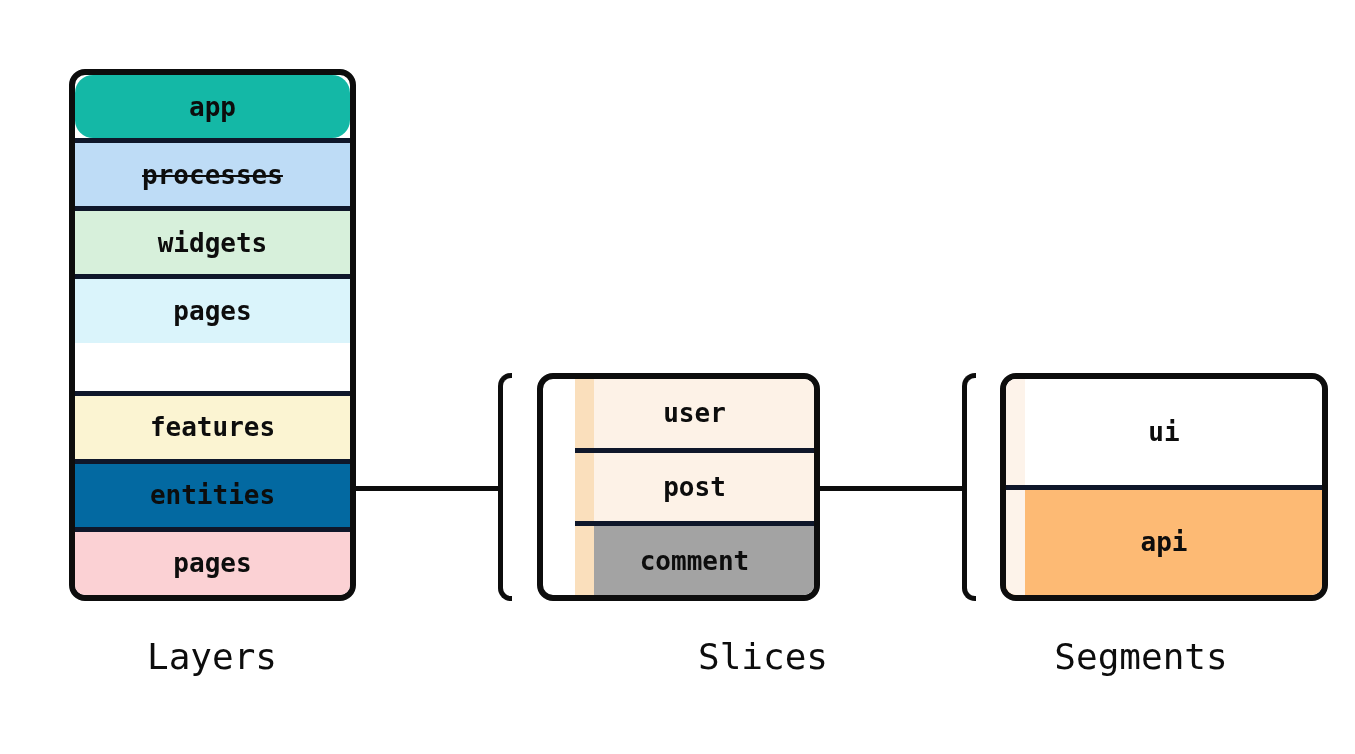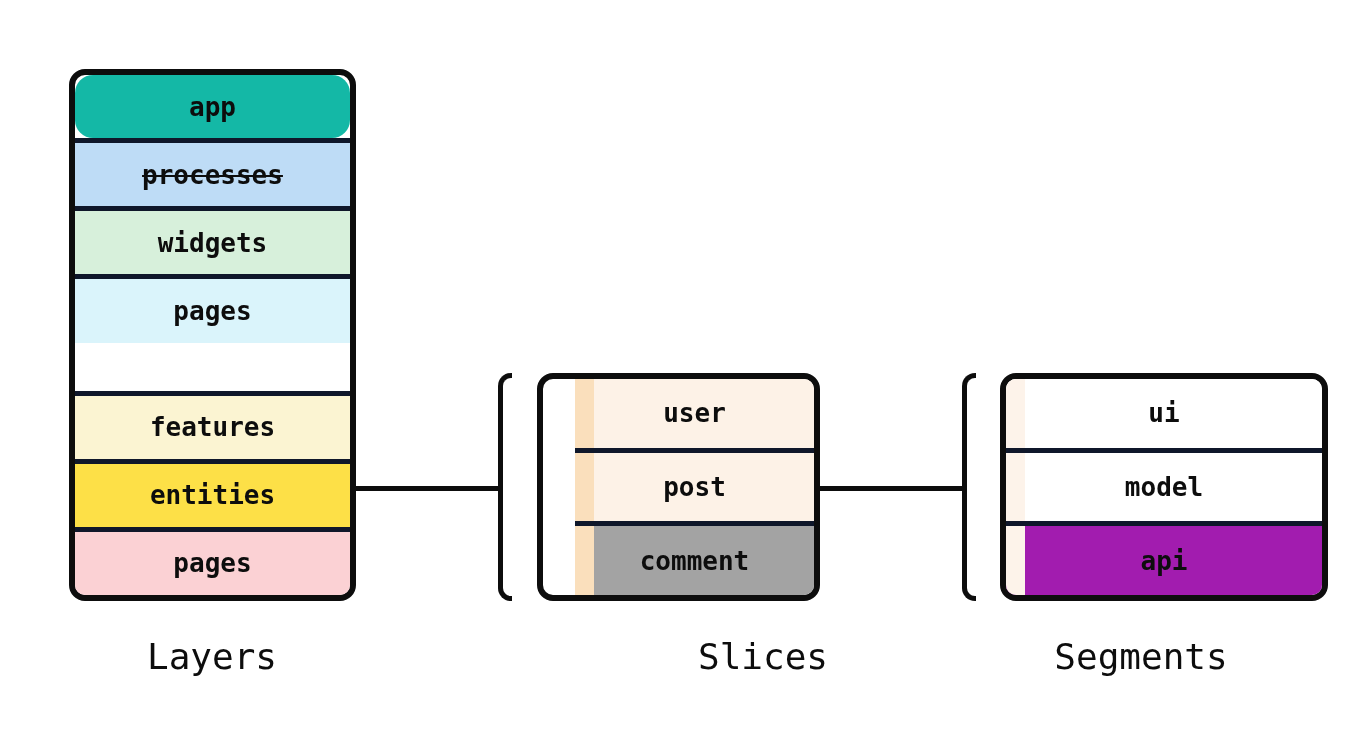--- a/index.html
+++ b/index.html
@@ -113,21 +113,21 @@
     </div>
     <div class="row" style="background-color: rgb(215, 240, 219);">
       <span class="row-label">widgets</span>
     </div>
     <div class="row" style="background-color: rgb(218, 244, 251);">
       <span class="row-label">pages</span>
     </div>
     <div class="row" style="background-color: rgb(251, 244, 210); margin-top: 48px;">
       <span class="row-label">features</span>
     </div>
-    <div class="row" style="background-color: #fde047;">
+    <div class="row" style="background-color: #0369a1;">
       <span class="row-label">entities</span>
     </div>
     <div class="row" style="background-color: rgb(251, 209, 212);">
       <span class="row-label">pages</span>
     </div>
   </div>
 
   <div id="connector-layers-slices" class="connector"></div>
 
   <div id="slices-bracket" class="bracket"></div>
@@ -149,25 +149,21 @@
 
   <div id="connector-slices-segments" class="connector"></div>
 
   <div id="segments-bracket" class="bracket"></div>
 
   <div id="segments-box" class="stack">
     <div class="row" style="background-color: rgb(255, 255, 255);">
       <span class="strip" style="background-color: rgb(253, 243, 234);"></span>
       <span class="row-label">ui</span>
     </div>
-    <div class="row" style="background-color: rgb(255, 255, 255);">
-      <span class="strip" style="background-color: rgb(253, 243, 234);"></span>
-      <span class="row-label">model</span>
-    </div>
-    <div class="row" style="background-color: #a21caf;">
+    <div class="row" style="background-color: #fdba74;">
       <span class="strip" style="background-color: rgb(253, 243, 234);"></span>
       <span class="row-label">api</span>
     </div>
   </div>
 
   <div id="layers-label" class="group-label">Layers</div>
   <div id="slices-label" class="group-label">Slices</div>
   <div id="segments-label" class="group-label">Segments</div>
 
 </div>

